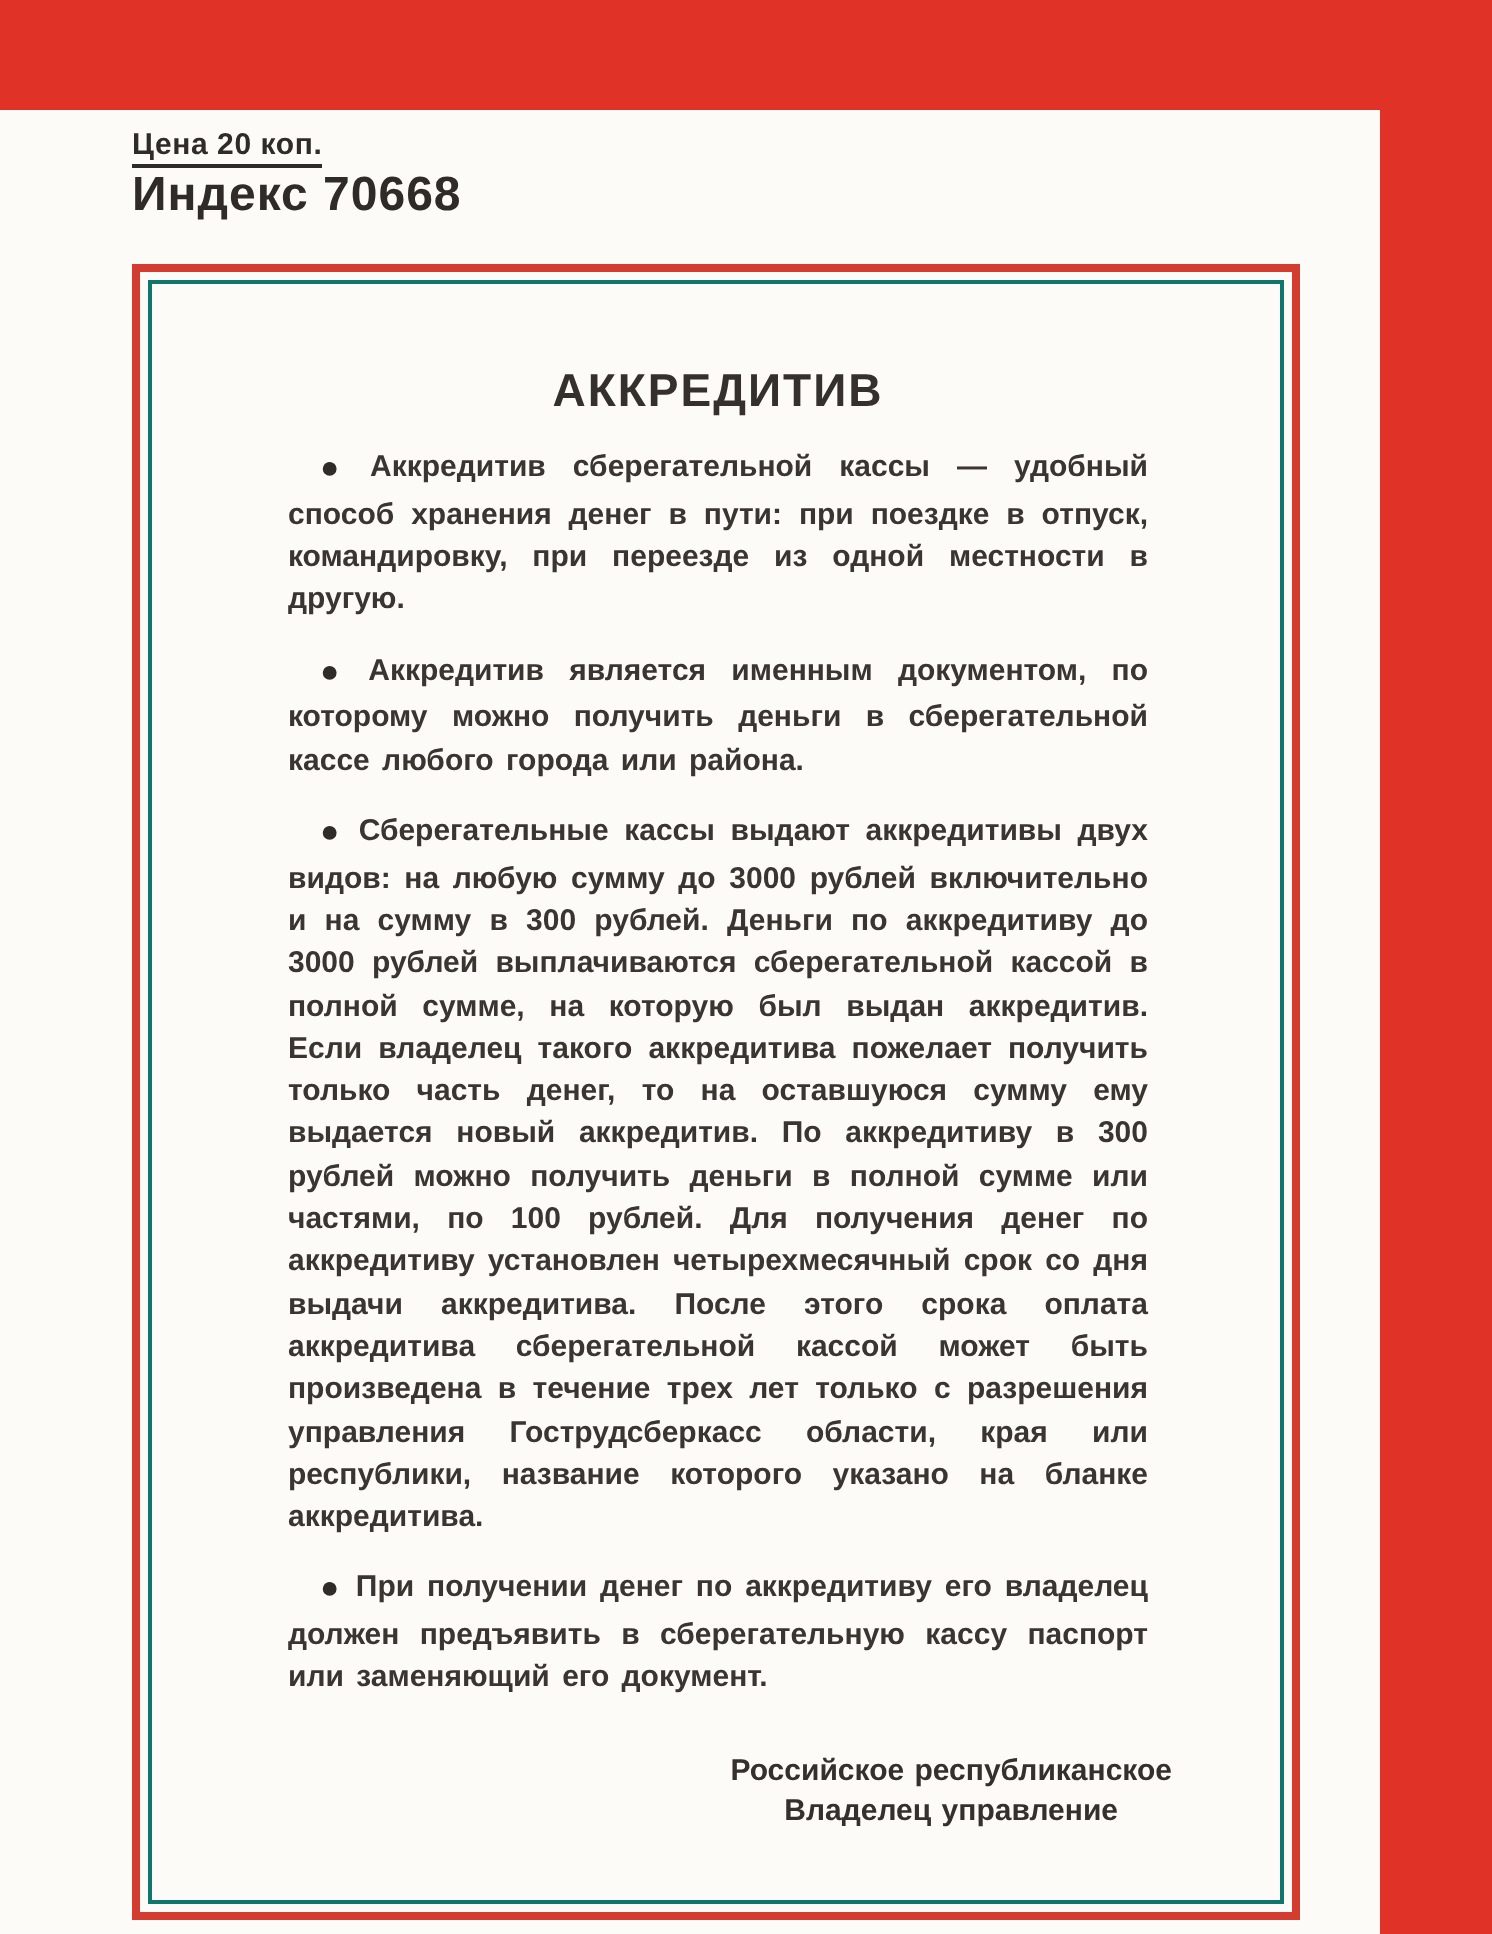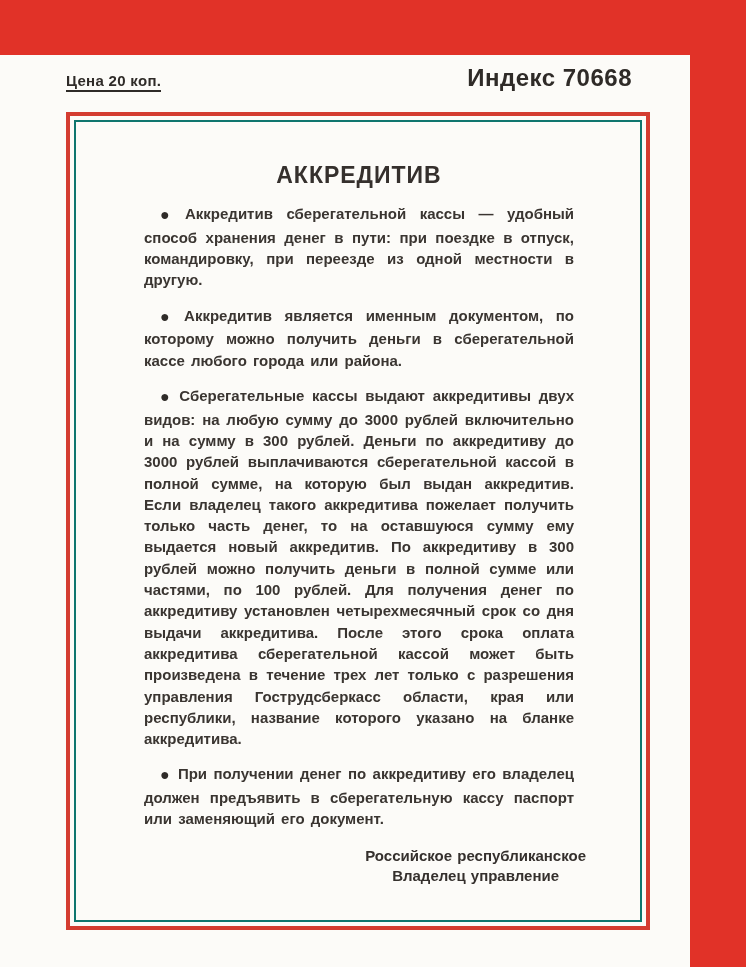--- a/index.html
+++ b/index.html
@@ -33,20 +33,21 @@
     left: 66px;
     top: 64px;
     width: 584px;
   }
   .header-row {
     display: flex;
     justify-content: space-between;
     align-items: baseline;
     margin-bottom: 20px;
     padding-right: 18px;
+    flex-direction: column;
   }
   .price {
     font-size: 15px;
     font-weight: bold;
     color: #2f2b28;
     border-bottom: 2px solid #2f2b28;
     padding-bottom: 1px;
     letter-spacing: 0.3px;
   }
   .index {
@@ -84,21 +85,21 @@
     color: #3a3531;
     word-spacing: 2px;
   }
   .bullet {
     font-size: 16px;
     margin-right: 8px;
     color: #2f2b28;
     vertical-align: -1px;
   }
   .signature {
-    margin-top: 16px;
+    margin-top: 26px;
     margin-left: auto;
     margin-right: 4px;
     width: fit-content;
     text-align: center;
     font-size: 15px;
     font-weight: bold;
     line-height: 1.35;
     color: #35302d;
     word-spacing: 1px;
   }

